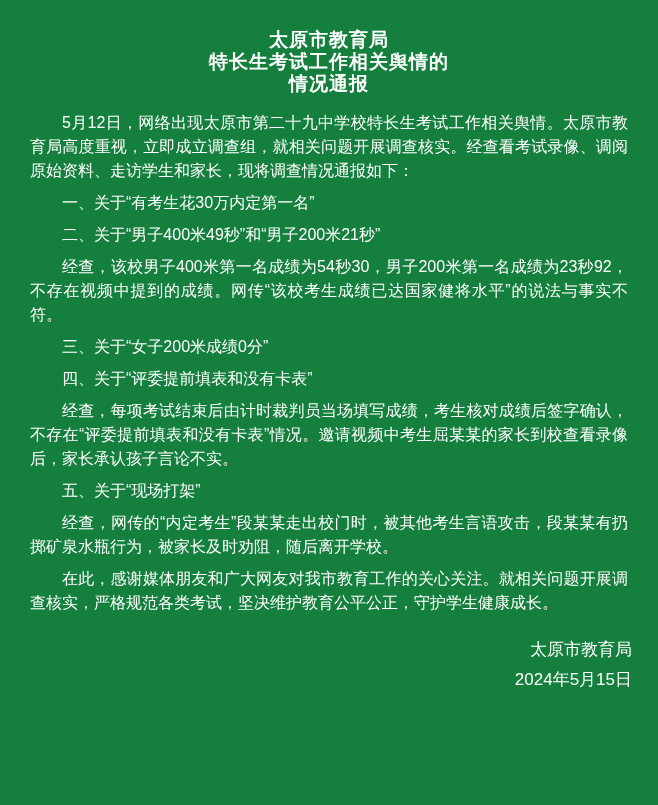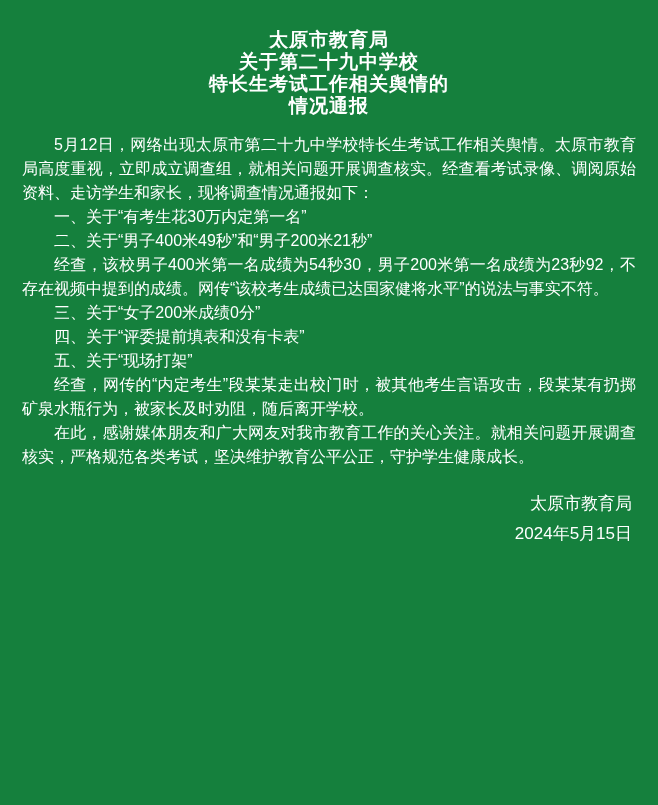--- a/index.html
+++ b/index.html
@@ -30,21 +30,21 @@
     margin: 0;
   }
   .body {
     margin-top: 16px;
     padding: 0 22px;
     font-size: 16px;
     line-height: 24px;
     text-align: justify;
   }
   .para {
-    margin: 0;
+    margin: 8px;
     text-indent: 2em;
     word-break: break-all;
   }
   .signature {
     margin-top: 20px;
     padding-right: 26px;
     text-align: right;
     font-size: 17px;
     line-height: 30px;
   }
@@ -54,21 +54,20 @@
 </style>
 </head>
 <body>
 
 <div class="page" style="background: #15803d; color: rgb(255, 255, 255);">
 
   <div class="title">
 
       <div class="title-line">太原市教育局</div>
 
-      <div class="title-line">关于第二十九中学校</div>
 
       <div class="title-line">特长生考试工作相关舆情的</div>
 
       <div class="title-line">情况通报</div>
     </div>
 
   <div class="body">
 
       <p class="para">5月12日，网络出现太原市第二十九中学校特长生考试工作相关舆情。太原市教育局高度重视，立即成立调查组，就相关问题开展调查核实。经查看考试录像、调阅原始资料、走访学生和家长，现将调查情况通报如下：</p>
 
@@ -77,20 +76,21 @@
 
       <p class="para">二、关于“男子400米49秒”和“男子200米21秒”</p>
 
       <p class="para">经查，该校男子400米第一名成绩为54秒30，男子200米第一名成绩为23秒92，不存在视频中提到的成绩。网传“该校考生成绩已达国家健将水平”的说法与事实不符。</p>
 
       <p class="para">三、关于“女子200米成绩0分”</p>
 
 
       <p class="para">四、关于“评委提前填表和没有卡表”</p>
 
+      <p class="para">经查，每项考试结束后由计时裁判员当场填写成绩，考生核对成绩后签字确认，不存在“评委提前填表和没有卡表”情况。邀请视频中考生屈某某的家长到校查看录像后，家长承认孩子言论不实。</p>
 
       <p class="para">五、关于“现场打架”</p>
 
       <p class="para">经查，网传的“内定考生”段某某走出校门时，被其他考生言语攻击，段某某有扔掷矿泉水瓶行为，被家长及时劝阻，随后离开学校。</p>
 
       <p class="para">在此，感谢媒体朋友和广大网友对我市教育工作的关心关注。就相关问题开展调查核实，严格规范各类考试，坚决维护教育公平公正，守护学生健康成长。</p>
     </div>
 
   <div class="signature">
     <div class="sig-line">太原市教育局</div>

